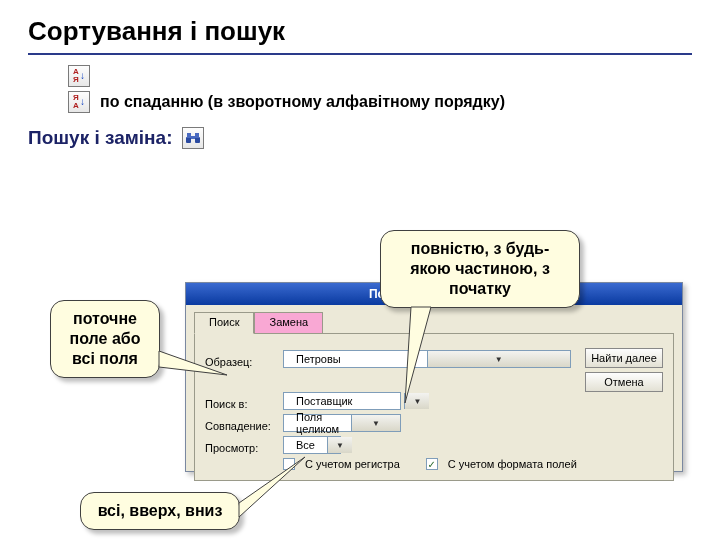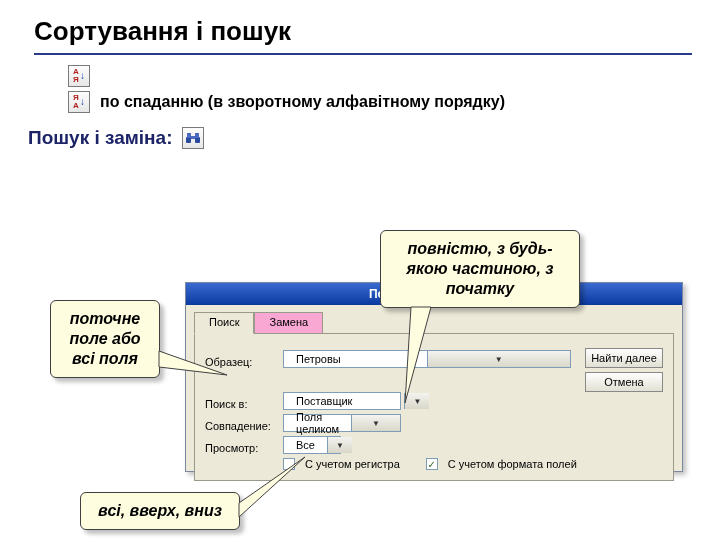--- a/index.html
+++ b/index.html
@@ -13,21 +13,20 @@
     position: relative;
     overflow: hidden;
   }
   .slide { padding: 16px 28px; }
   .title {
     font-size: 26px;
     font-weight: bold;
     border-bottom: 2px solid #2a3a8a;
     padding-bottom: 6px;
     margin-bottom: 10px;
-    margin-left: 6px;
   }
   .subtitle {
     font-size: 19px;
     font-weight: bold;
     color: #1c2366;
     margin: 6px 0 6px 0;
   }
   .row {
     display: flex;
     align-items: center;
@@ -145,28 +144,27 @@
     display:inline-flex; align-items:center; justify-content:center;
     font-size:10px; color:#2a6a2a;
     margin-right:4px;
   }
 
   
   .callout {
     position:absolute;
     background:#fffde0;
     border:1px solid #404040;
-    border-radius:6px;
+    border-radius:14px;
     padding:8px 10px;
     font-size:16px;
     font-weight:bold;
     text-align:center;
     box-shadow: 4px 4px 4px rgba(0,0,0,.25);
     line-height:1.25;
-    font-style:italic;
   }
   .callout svg.tail {
     position:absolute;
     overflow:visible;
   }
 </style>
 </head>
 <body>
 
 <div class="slide">

